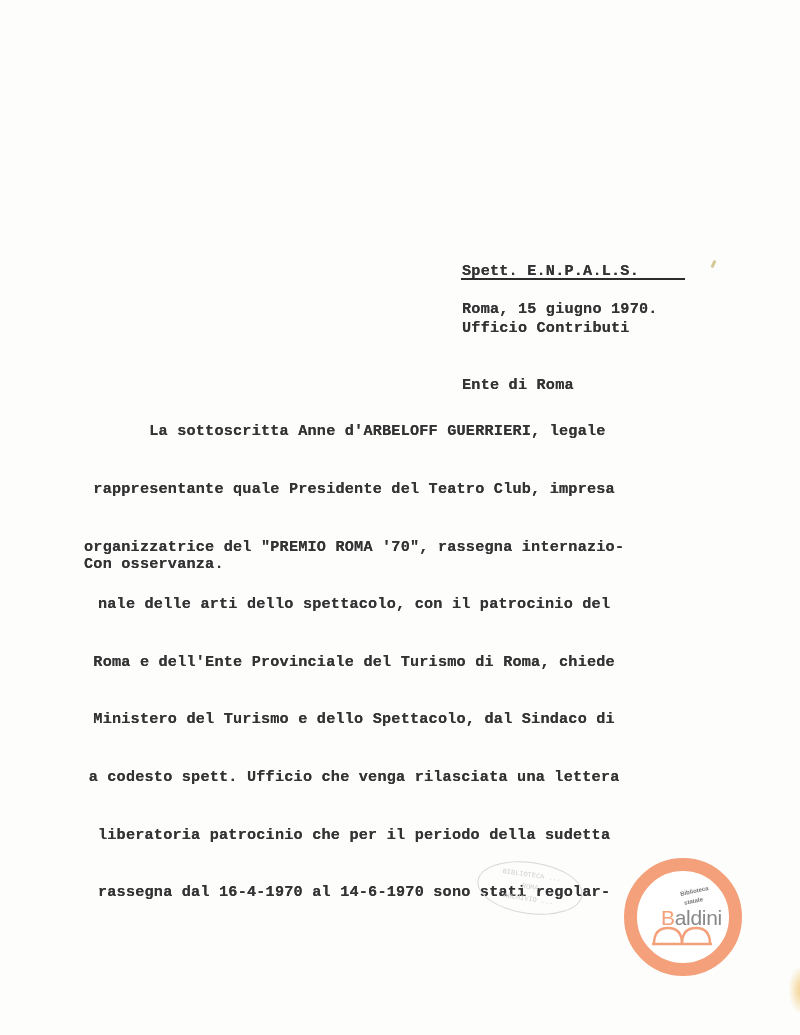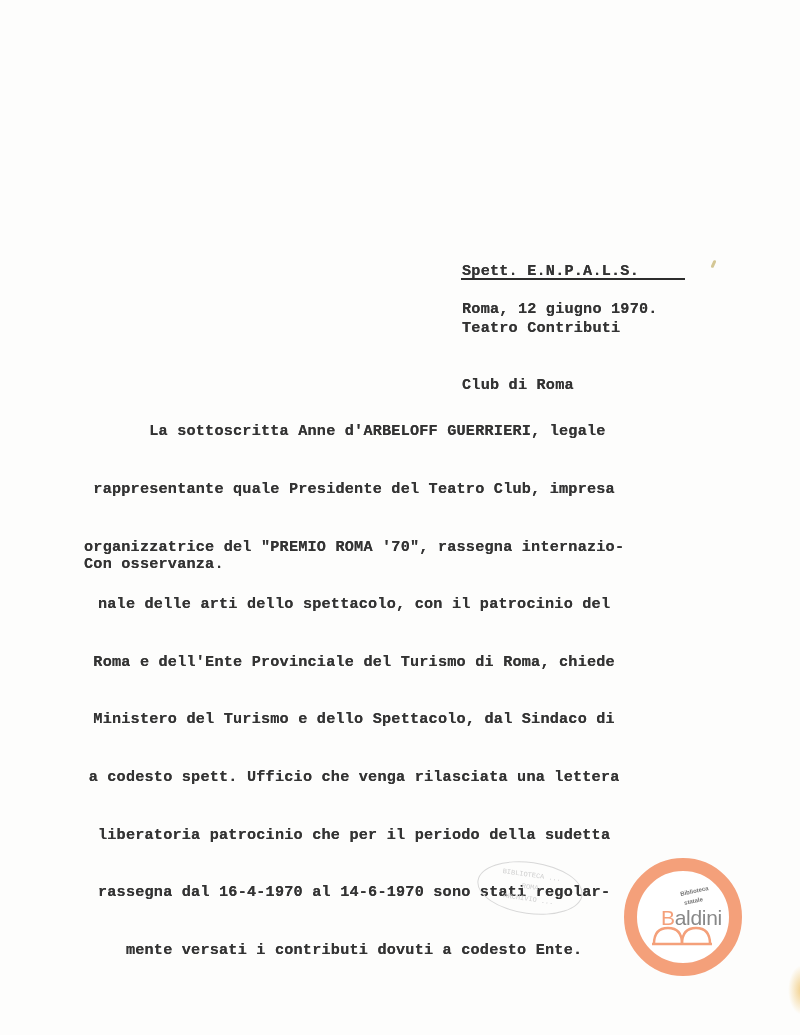--- a/index.html
+++ b/index.html
@@ -134,38 +134,37 @@
       background: radial-gradient(ellipse at right, #f2cf88 0%, rgba(255,240,200,0) 70%);
     }
   </style>
 </head>
 <body>
 
 <div class="page">
 
   <div class="tw addr">
     <div>Spett. E.N.P.A.L.S.</div>
-    <div>Teatro Contributi</div>
-    <div>Club di Roma</div>
+    <div>Ufficio Contributi</div>
+    <div>Ente di Roma</div>
   </div>
   <div class="underline-bar"></div>
 
-  <div class="tw date">Roma, 12 giugno 1970.</div>
+  <div class="tw date">Roma, 15 giugno 1970.</div>
 
   <div class="tw body-text">
     <div>     La sottoscritta Anne d'ARBELOFF GUERRIERI, legale</div>
     <div>rappresentante quale Presidente del Teatro Club, impresa</div>
     <div>organizzatrice del "PREMIO ROMA '70", rassegna internazio-</div>
     <div>nale delle arti dello spettacolo, con il patrocinio del</div>
     <div>Roma e dell'Ente Provinciale del Turismo di Roma, chiede</div>
     <div>Ministero del Turismo e dello Spettacolo, dal Sindaco di</div>
     <div>a codesto spett. Ufficio che venga rilasciata una lettera</div>
     <div>liberatoria patrocinio che per il periodo della sudetta</div>
     <div>rassegna dal 16-4-1970 al 14-6-1970 sono stati regolar-</div>
-    <div>mente versati i contributi dovuti a codesto Ente.</div>
   </div>
 
   <div class="tw closing">Con osservanza.</div>
 
   <div class="smudge1"></div>
   <div class="smudge2"></div>
 
   <div class="stamp">
     <div>BIBLIOTECA ...</div>
     <div>ROMA</div>

